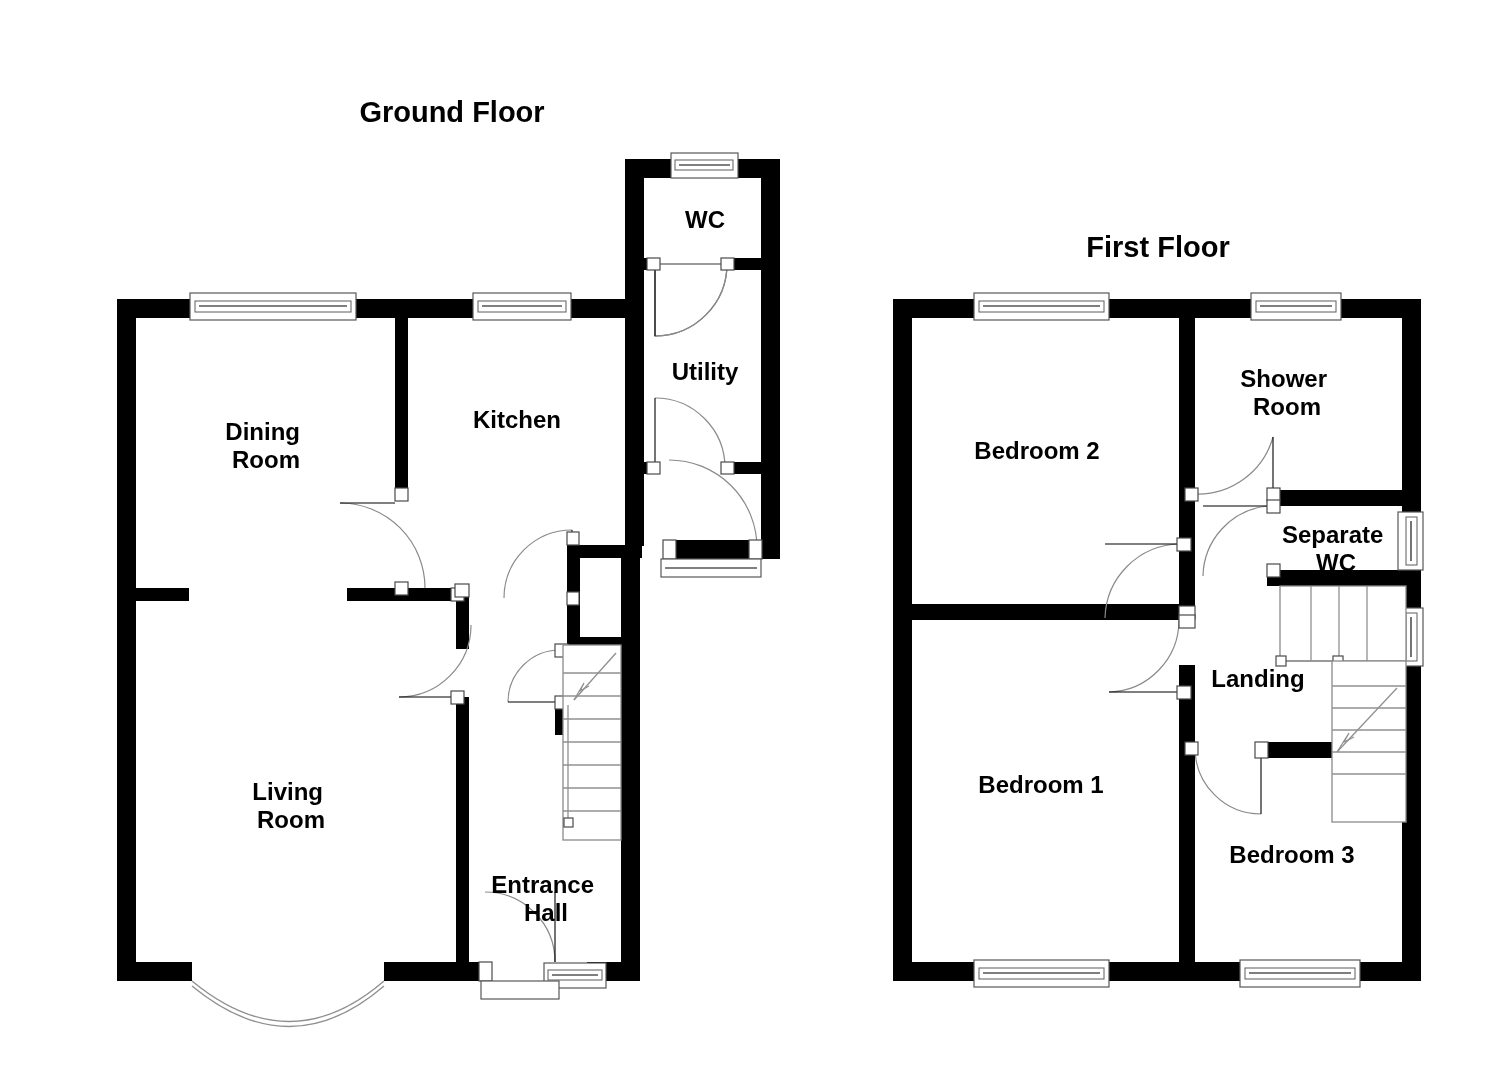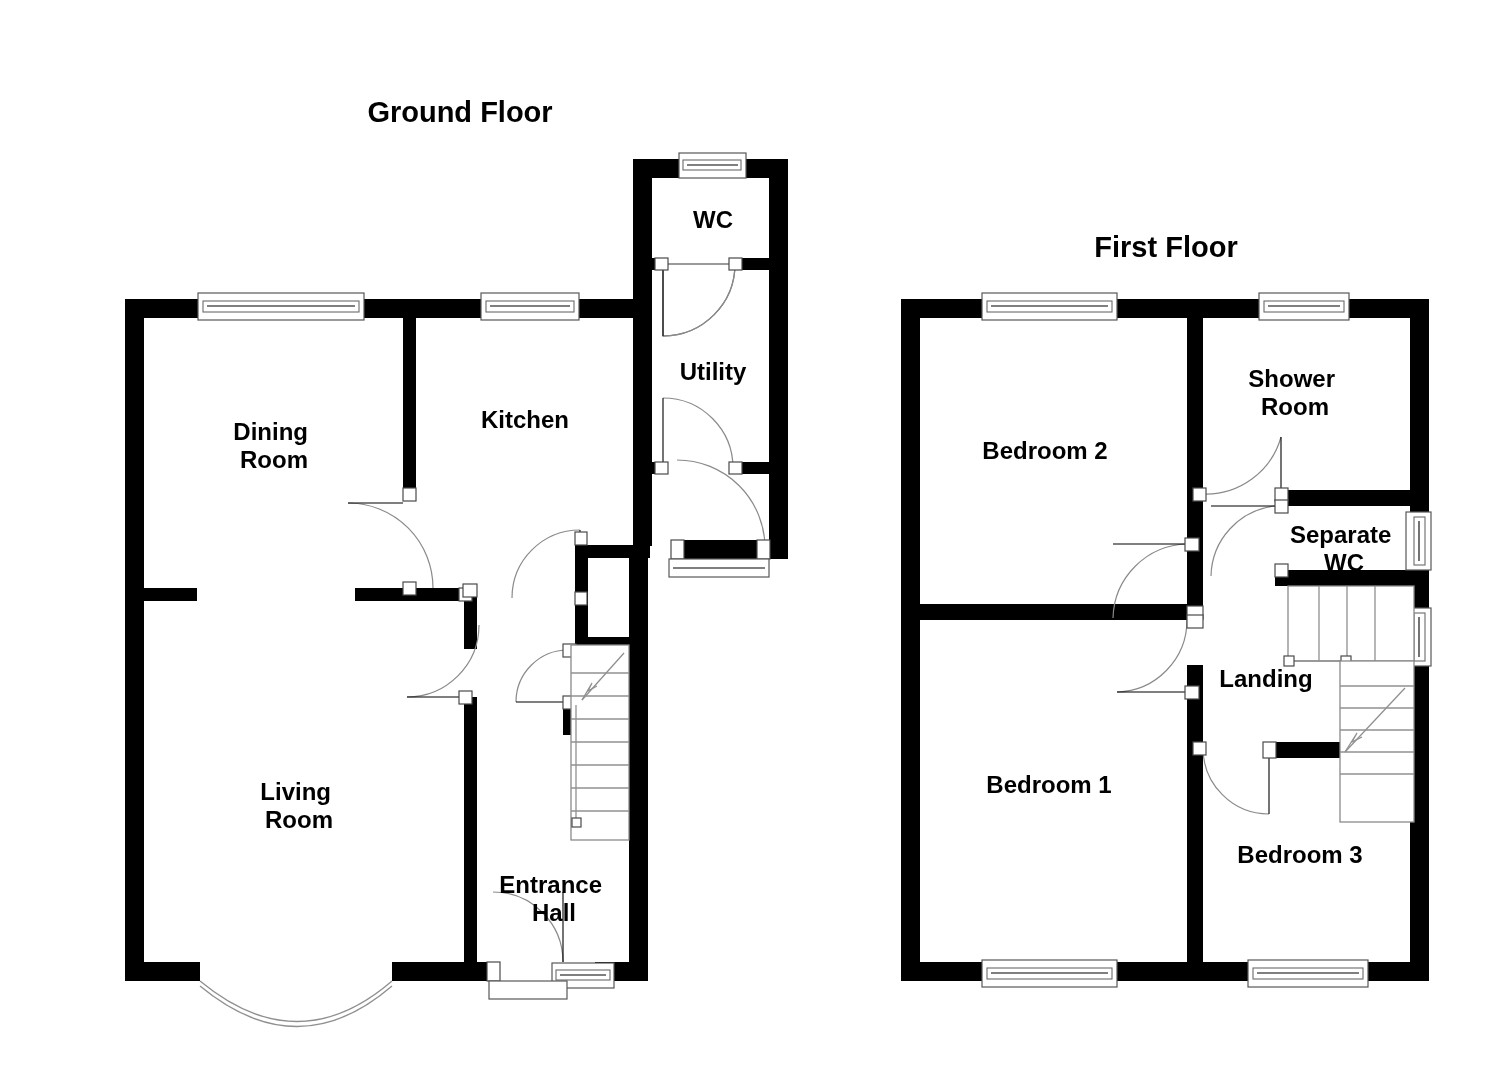--- a/index.html
+++ b/index.html
@@ -9,21 +9,21 @@
   }
   body {
     width: 1485px;
     height: 1080px;
     font-family: "Liberation Sans", sans-serif;
     overflow: hidden;
     position: relative;
   }
   #plan-root {
     position: absolute;
-    left: 11px; top: 0;
+    left: 3px; top: 0;
     width: 1325px;
     height: 1080px;
     padding-left: 24px;
   }
   svg.floorplan {
     display: block;
     width: 1485px;
     height: 1080px;
   }
   .wall { fill: #000000; }

